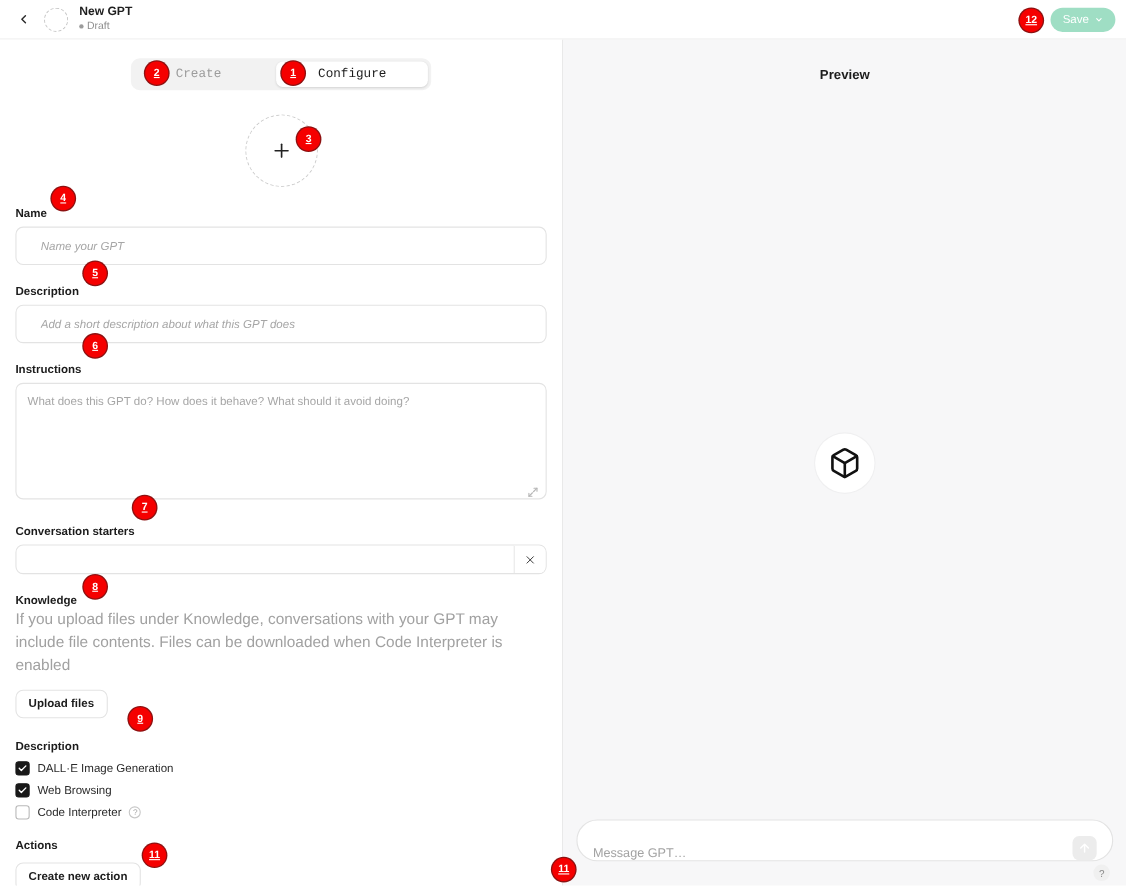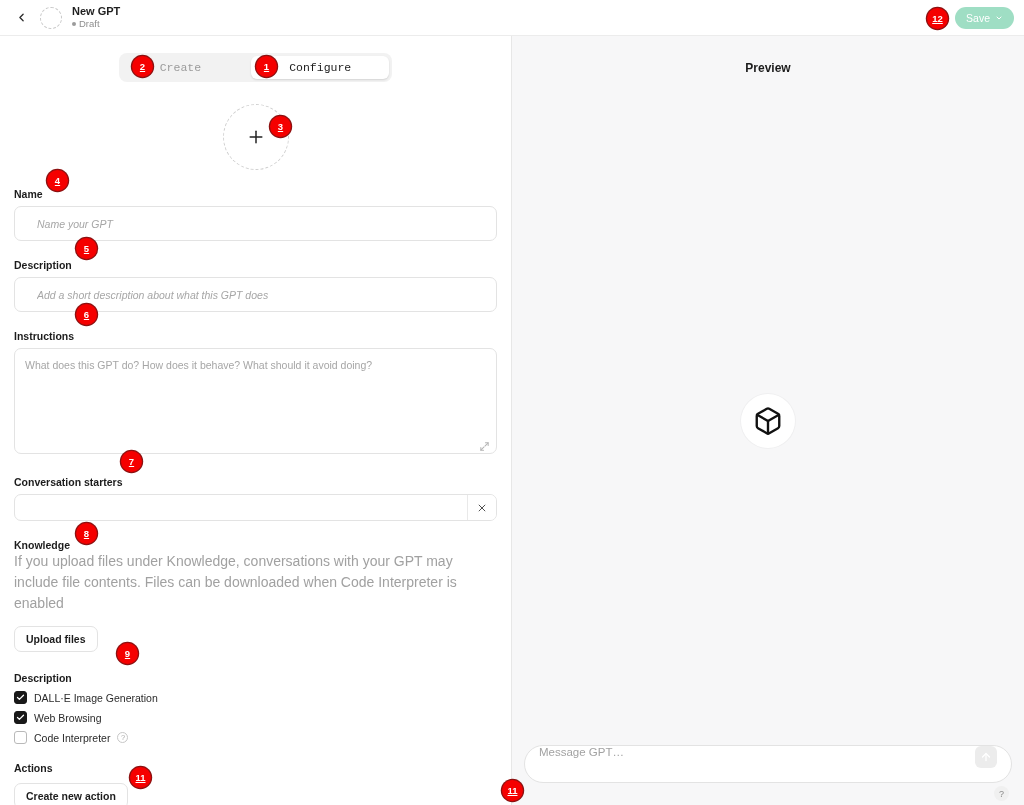--- a/index.html
+++ b/index.html
@@ -181,21 +181,21 @@
     box-shadow: 0 0 0 1px rgba(0,0,0,.03);
   }
   .cube-circle svg { width: 30px; height: 30px; color: #111; }
 
   .composer-wrap {
     position: absolute; bottom: 22px; left: 12px; width: 488px;
   }
   .composer {
     position: relative; width: 100%; height: 38px;
     background: #ffffff; border: 1px solid #e3e3e3;
-    border-radius: 19px; display: flex; align-items: flex-start;
+    border-radius: 19px; display: flex; align-items: flex-end;
     padding: 0 14px;
   }
   .composer input {
     flex: 1; border: none; outline: none; background: transparent;
     font-size: 11.5px; font-family: inherit; color: #1c1c1c;
   }
   .composer input::placeholder { color: #a2a2a2; }
   .send-btn {
     width: 22px; height: 22px; border-radius: 6px;
     background: #ececec; border: none; cursor: pointer;

